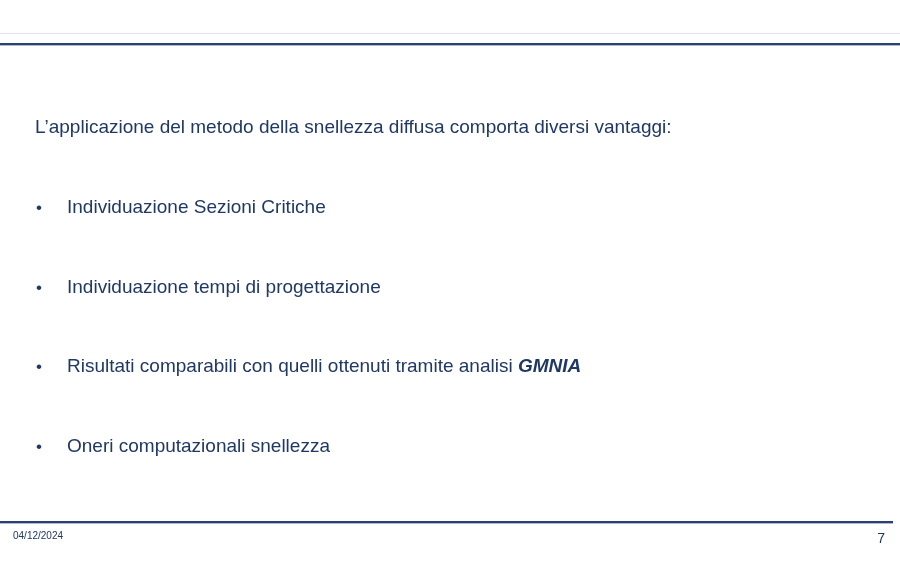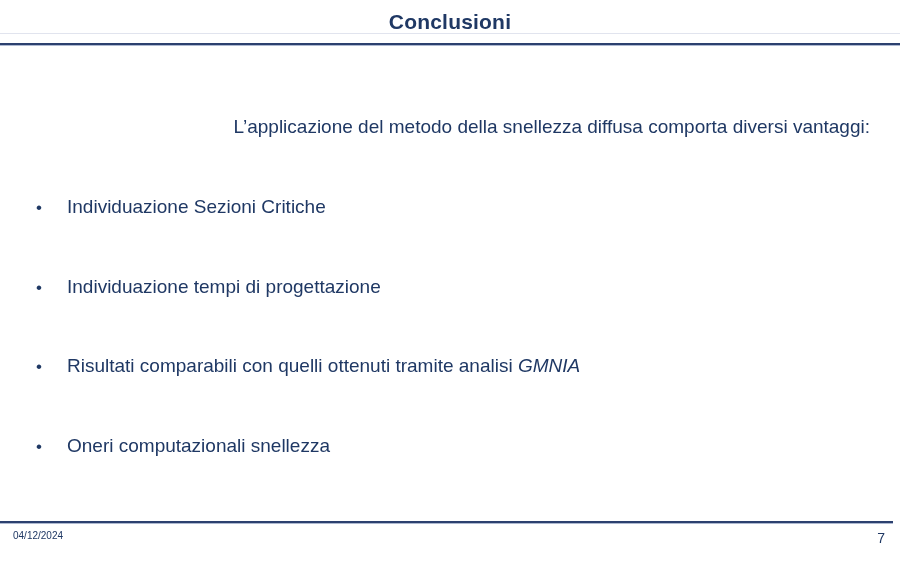--- a/index.html
+++ b/index.html
@@ -47,21 +47,20 @@
     background: #AEB9D1;
   }
 
   
   .intro-text {
     position: absolute;
     top: 115px; left: 35px; right: 30px;
     font-size: 19px;
     line-height: 1.25;
     color: #1F3864;
-    text-align: right;
   }
   .bullet-item {
     position: absolute;
     left: 36px; right: 30px;
     font-size: 19px;
     line-height: 1.25;
     color: #1F3864;
     display: flex;
     align-items: baseline;
   }
@@ -69,21 +68,21 @@
   .bullet-item.b2 { top: 275px; }
   .bullet-item.b3 { top: 354px; }
   .bullet-item.b4 { top: 434px; }
   .bullet-marker {
     width: 23px;
     flex: 0 0 23px;
     font-size: 17px;
     color: #1F3864;
   }
   .bullet-text { flex: 1; margin-left: 8px; }
-  .bullet-text .italic { font-style: italic; }
+  .bullet-text .italic { font-style: italic; font-weight: bold; }
 
   
   .footer-rule-dark {
     position: absolute;
     top: 521px; left: 0;
     width: 893px;
     height: 2px;
     background: #2C406F;
   }
   .footer-rule-light {
@@ -105,21 +104,20 @@
     font-size: 14px;
     color: #1F3864;
     text-align: right;
   }
 </style>
 </head>
 <body>
 
 <div class="slide">
 
-  <div class="slide-title">Conclusioni</div>
 
   <div class="header-rule-faint"></div>
   <div class="header-rule-dark"></div>
   <div class="header-rule-light"></div>
 
   <div class="intro-text">L’applicazione del metodo della snellezza diffusa comporta diversi vantaggi:</div>
 
   <div class="bullet-item b1">
     <span class="bullet-marker">•</span>
     <span class="bullet-text"><span>Individuazione Sezioni Critiche</span><span class="italic"></span></span>

